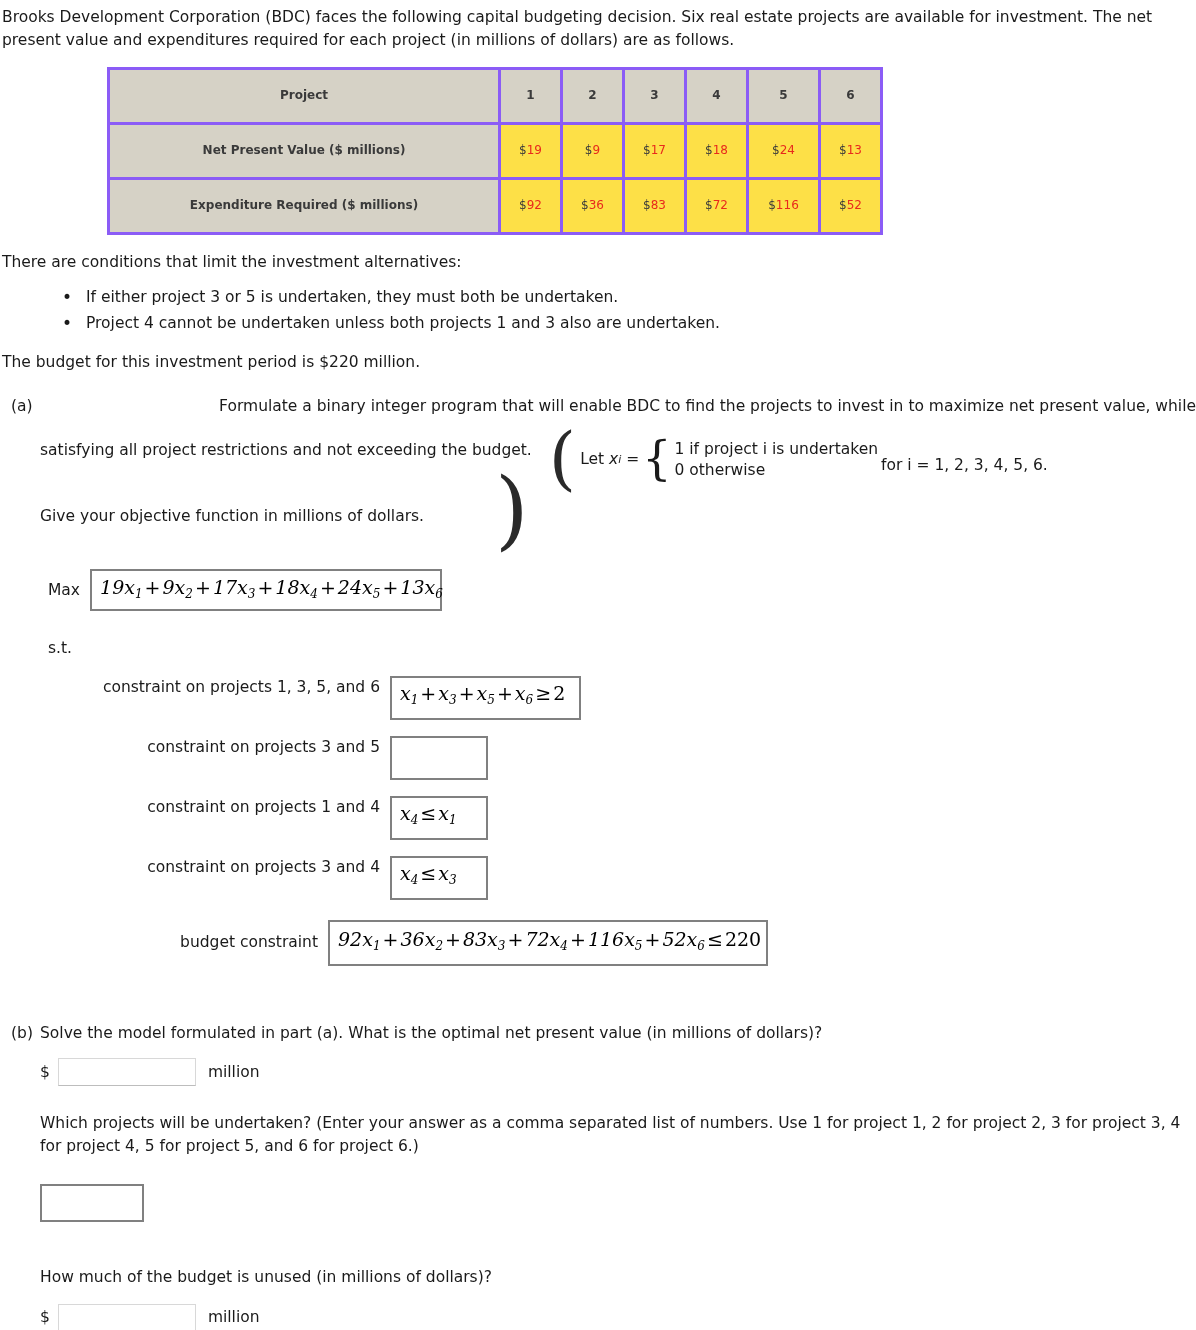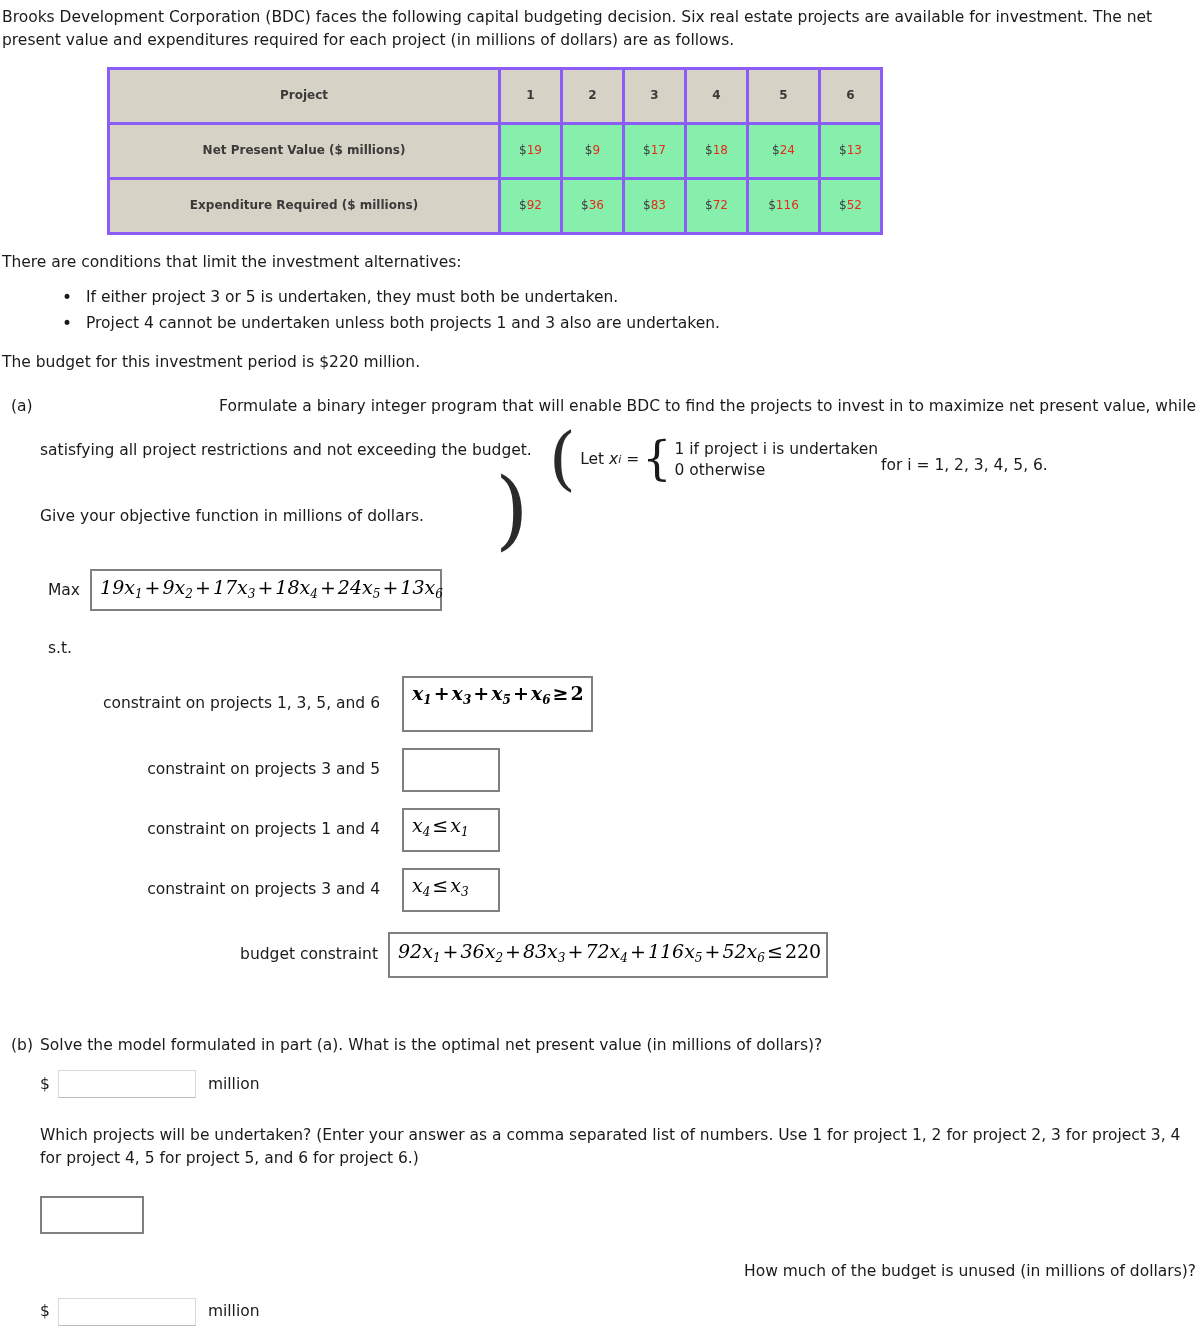--- a/index.html
+++ b/index.html
@@ -49,21 +49,21 @@
     padding: 0 10px;
   }
   table.bdc th.colhead {
     background: #d6d2c6;
     color: #3a3a3a;
     font-weight: bold;
     width: 57px;
   }
   table.bdc th.colhead.wide { width: 67px; }
   table.bdc td.val {
-    background: #86efac;
+    background: #fde047;
     color: #3a3a3a;
     font-weight: normal;
     width: 57px;
   }
   table.bdc td.val.wide { width: 67px; }
   table.bdc td.val .num { color: #e8291c; }
 
   
   .para { margin: 16px 0 0 0; padding: 0 2px; }
   ul.conditions {
@@ -183,46 +183,45 @@
     align-items: center;
     margin: 42px 0 0 48px;
   }
   .max-label { margin-right: 10px; font-size: 15.5px; }
   .box-max { width: 352px; height: 42px; padding-top: 6px; }
 
   .st-label { margin: 26px 0 0 48px; font-size: 15.5px; }
 
   .c-row {
     display: flex;
-    align-items: center;
+    align-items: flex-start;
     margin-top: 16px;
-    gap: 12px;
   }
   .c-label {
     text-align: right;
     font-size: 15.5px;
     padding-right: 10px;
     box-sizing: border-box;
   }
   .c-label.w1 { width: 390px; }
   .c-label.w2 { width: 390px; }
   .c-label.w3 { width: 390px; }
 
-  .box-c1 { width: 191px; height: 56px; font-weight: bold; }
+  .box-c1 { width: 191px; height: 44px; }
   .box-empty { width: 98px; height: 44px; }
   .box-c2 { width: 98px; height: 44px; }
   .box-budget { width: 440px; height: 46px; padding-top: 7px; }
 
   .budget-row {
     display: flex;
     align-items: center;
     margin-top: 20px;
   }
   .budget-label {
-    width: 388px;
+    width: 328px;
     text-align: right;
     padding-right: 10px;
     box-sizing: border-box;
     font-size: 15.5px;
   }
 
   
   .money-row {
     display: flex;
     align-items: center;
@@ -251,21 +250,21 @@
     box-sizing: border-box;
     margin-top: 26px;
     display: block;
     font-family: "DejaVu Sans", "Liberation Sans", sans-serif;
     font-size: 14px;
     padding: 2px 5px;
     outline: none;
   }
 
   .q-text { margin-top: 26px; line-height: 1.5; }
-  .q-text2 { margin-top: 26px; line-height: 1.5; text-align: right; }
+  .q-text2 { margin-top: 44px; line-height: 1.5; }
 </style>
 </head>
 <body>
 
 <div class="page">
 
   <div class="intro">Brooks Development Corporation (BDC) faces the following capital budgeting decision. Six real estate projects are available for investment. The net present value and expenditures required for each project (in millions of dollars) are as follows.</div>
 
   <div class="table-wrap">
     <table class="bdc">

